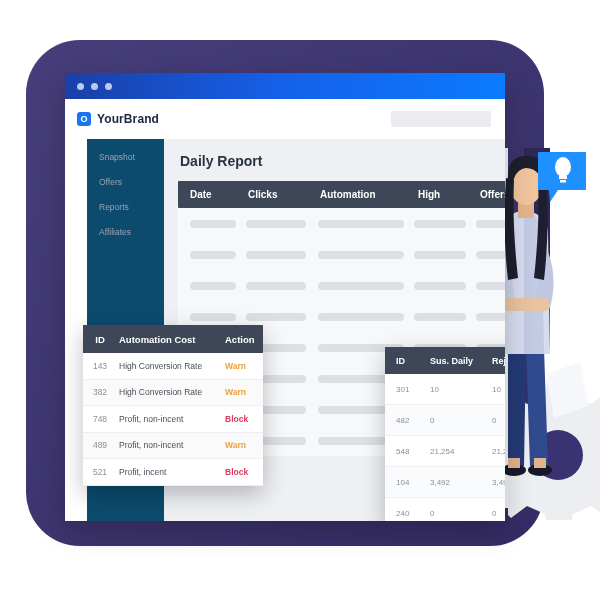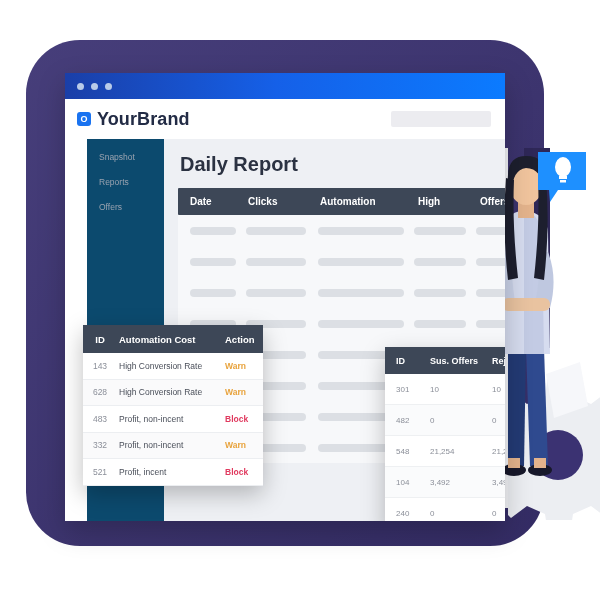--- a/index.html
+++ b/index.html
@@ -41,37 +41,37 @@
     height:40px;background:#ffffff;display:flex;align-items:center;
     padding:0 14px 0 12px;box-sizing:border-box;
   }
   .logo-mark{
     width:14px;height:14px;border-radius:3px;background:#1a73f0;
     display:flex;align-items:center;justify-content:center;margin-right:6px;
   }
   .logo-mark span{
     color:#fff;font-size:9px;font-weight:bold;line-height:1;font-family:"Liberation Sans",sans-serif;
   }
-  .brand-text{font-size:18px;font-weight:bold;color:#222b45;letter-spacing:.1px;}
+  .brand-text{font-size:12px;font-weight:bold;color:#222b45;letter-spacing:.1px;}
   .searchbox{
     margin-left:auto;width:100px;height:16px;background:#ececf0;border-radius:2px;
   }
 
   .bodyrow{display:flex;height:382px;}
   .sidebar{
     width:77px;background:#0c4a6e;flex:0 0 77px;padding-top:6px;box-sizing:border-box;margin-left:22px;
   }
   .nav-item{
     color:#9aa3b0;font-size:8.5px;padding:0 0 0 12px;height:25px;line-height:25px;
     white-space:nowrap;
   }
   .content{
     flex:1;background:#eef0f4;padding:12px 14px 0 14px;box-sizing:border-box;position:relative;
   }
-  .page-title{font-size:20px;font-weight:bold;color:#2b3242;margin:2px 0 12px 2px;}
+  .page-title{font-size:14px;font-weight:bold;color:#2b3242;margin:2px 0 12px 2px;}
 
   .main-table{width:100%;}
   .mt-head{
     background:#3d4757;display:flex;height:27px;align-items:center;border-radius:1px;
   }
   .mt-head div{
     color:#fff;font-size:10px;font-weight:bold;
   }
   .mt-rows{background:#f7f8fa;}
   .skel-row{display:flex;align-items:center;height:31px;}
@@ -185,22 +185,23 @@
         <span>O</span>
       </div>
       <div class="brand-text">YourBrand</div>
       <div class="searchbox"></div>
     </div>
 
     <div class="bodyrow">
 
       <div class="sidebar">
         <div class="nav-item">Snapshot</div>
+        <div class="nav-item">Offers</div>
         <div class="nav-item">Reports</div>
-        <div class="nav-item">Offers</div>
+        <div class="nav-item">Affiliates</div>
       </div>
 
       <div class="content">
         <div class="page-title">Daily Report</div>
 
         <div class="main-table">
           <div class="mt-head">
             <div style="width:58px;padding-left:12px;">Date</div>
             <div style="width:72px;">Clicks</div>
             <div style="width:98px;">Automation</div>
@@ -355,46 +356,46 @@
         <div class="at-rule">Automation Cost</div>
         <div class="at-act">Action</div>
       </div>
       <div id="auto-rows">
           <div class="at-row">
             <div class="at-id">143</div>
             <div class="at-rule">High Conversion Rate</div>
             <div class="at-act" style="color: rgb(232, 163, 61);">Warn</div>
           </div>
           <div class="at-row alt">
-            <div class="at-id">628</div>
+            <div class="at-id">382</div>
             <div class="at-rule">High Conversion Rate</div>
             <div class="at-act" style="color: rgb(232, 163, 61);">Warn</div>
           </div>
           <div class="at-row">
-            <div class="at-id">483</div>
+            <div class="at-id">748</div>
             <div class="at-rule">Profit, non-incent</div>
             <div class="at-act" style="color: rgb(224, 57, 94);">Block</div>
           </div>
           <div class="at-row alt">
-            <div class="at-id">332</div>
+            <div class="at-id">489</div>
             <div class="at-rule">Profit, non-incent</div>
             <div class="at-act" style="color: rgb(232, 163, 61);">Warn</div>
           </div>
           <div class="at-row">
             <div class="at-id">521</div>
             <div class="at-rule">Profit, incent</div>
             <div class="at-act" style="color: rgb(224, 57, 94);">Block</div>
           </div>
         </div>
     </div>
 
     <div class="sus-table">
       <div class="st-head">
         <div class="st-c1">ID</div>
-        <div class="st-c2">Sus. Offers</div>
+        <div class="st-c2">Sus. Daily</div>
         <div class="st-c3">Rejected</div>
       </div>
       <div id="sus-rows">
           <div class="st-row">
             <div class="st-c1">301</div>
             <div class="st-c2">10</div>
             <div class="st-c3">10</div>
           </div>
           <div class="st-row alt">
             <div class="st-c1">482</div>

